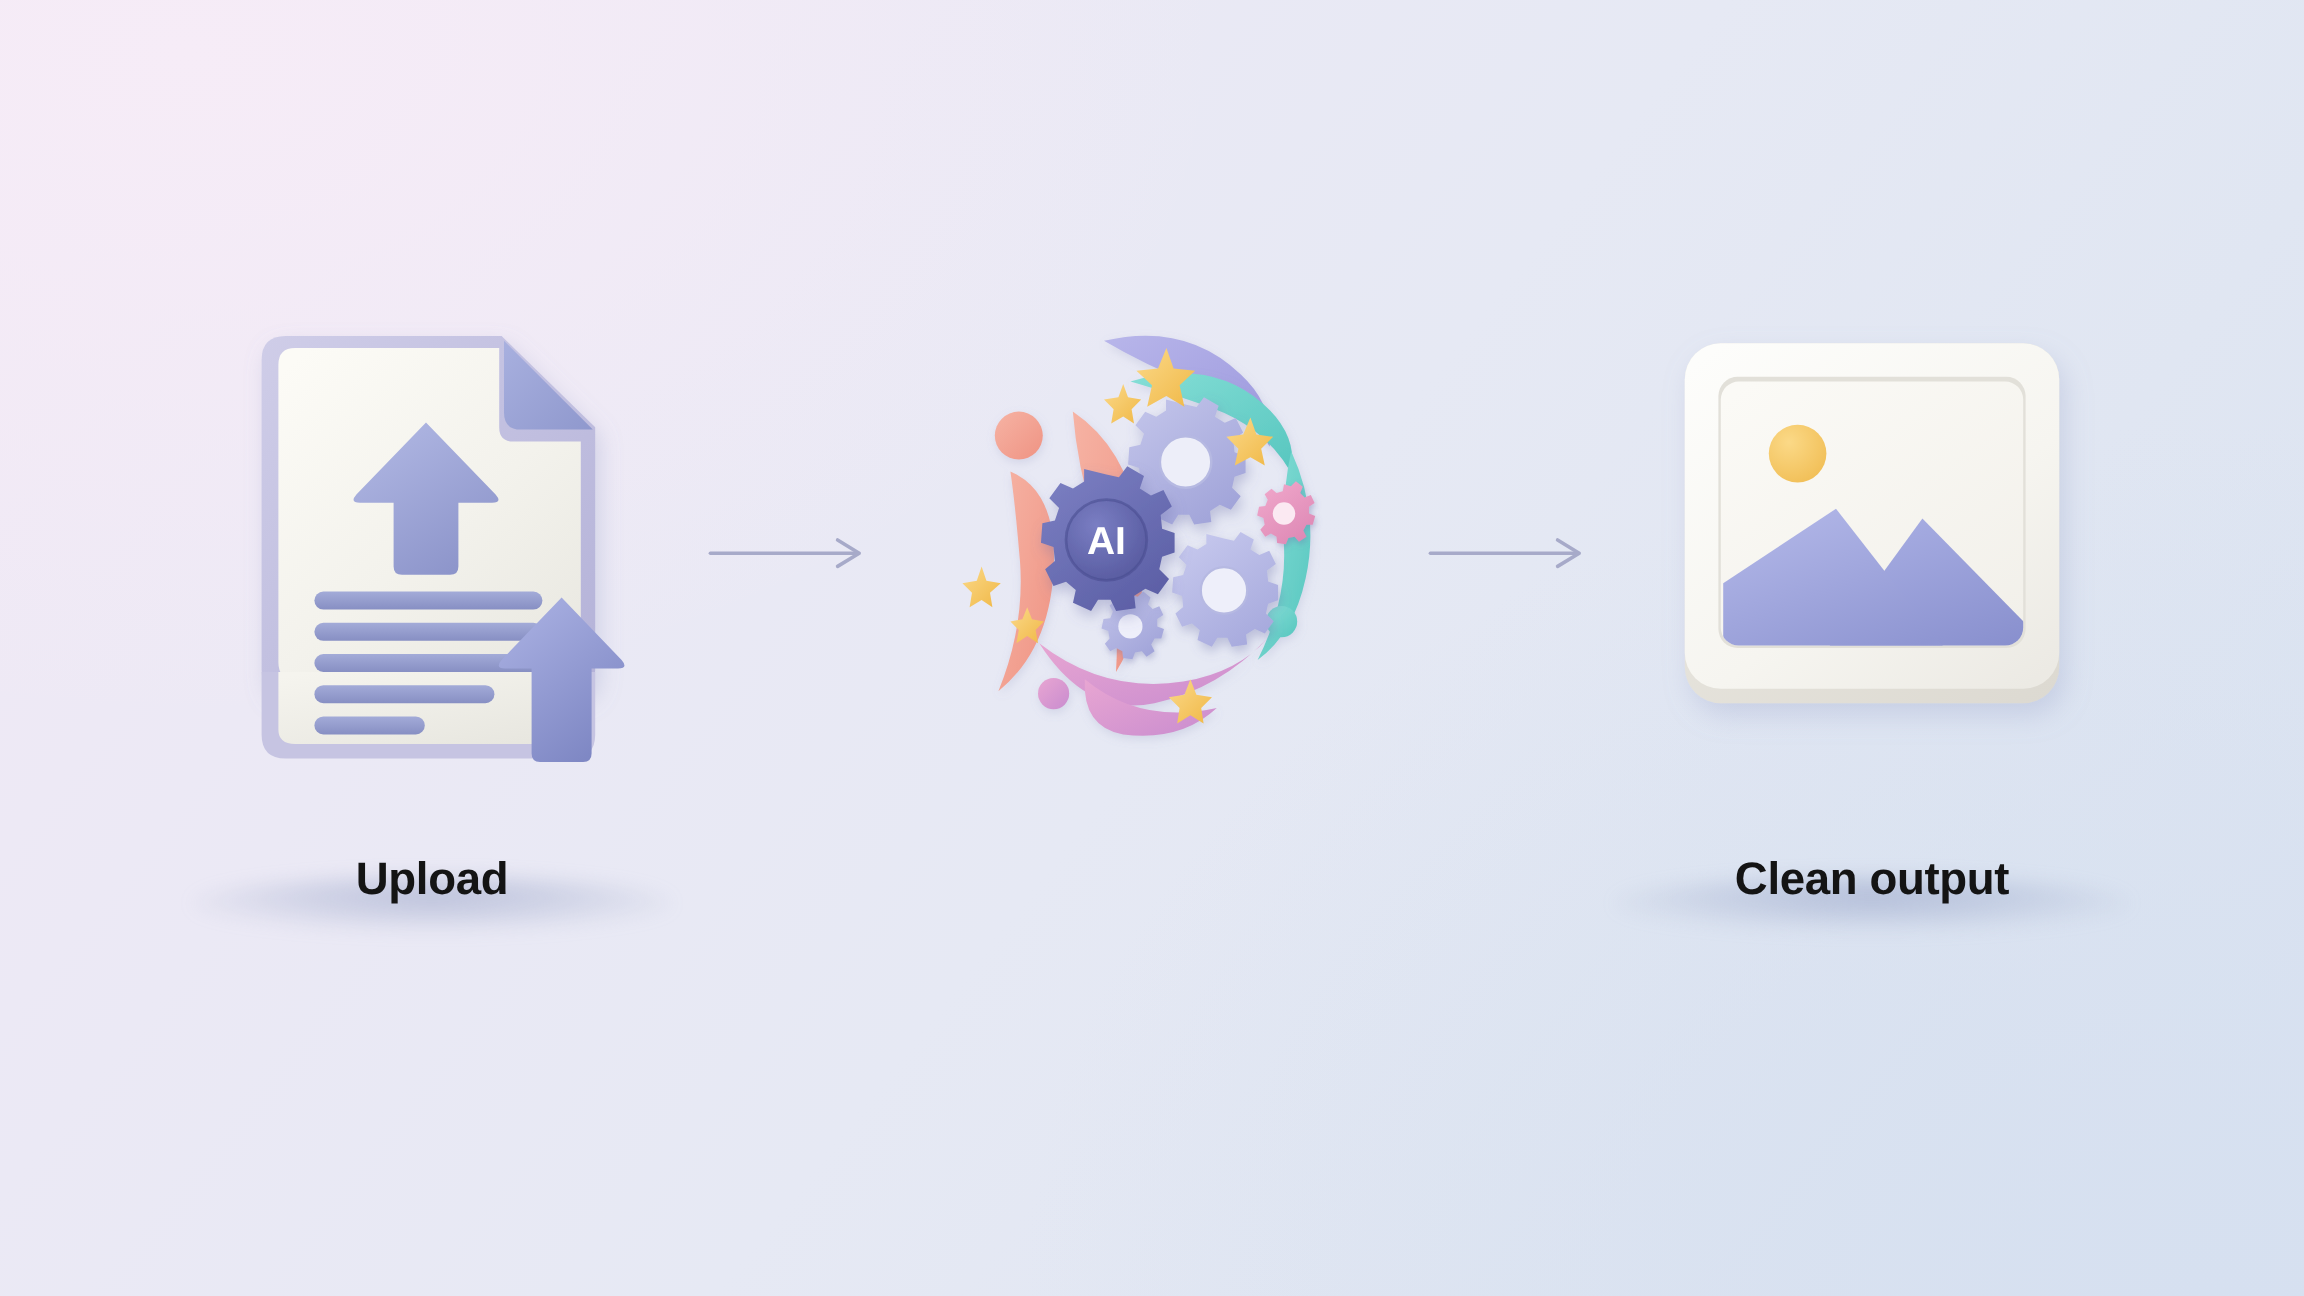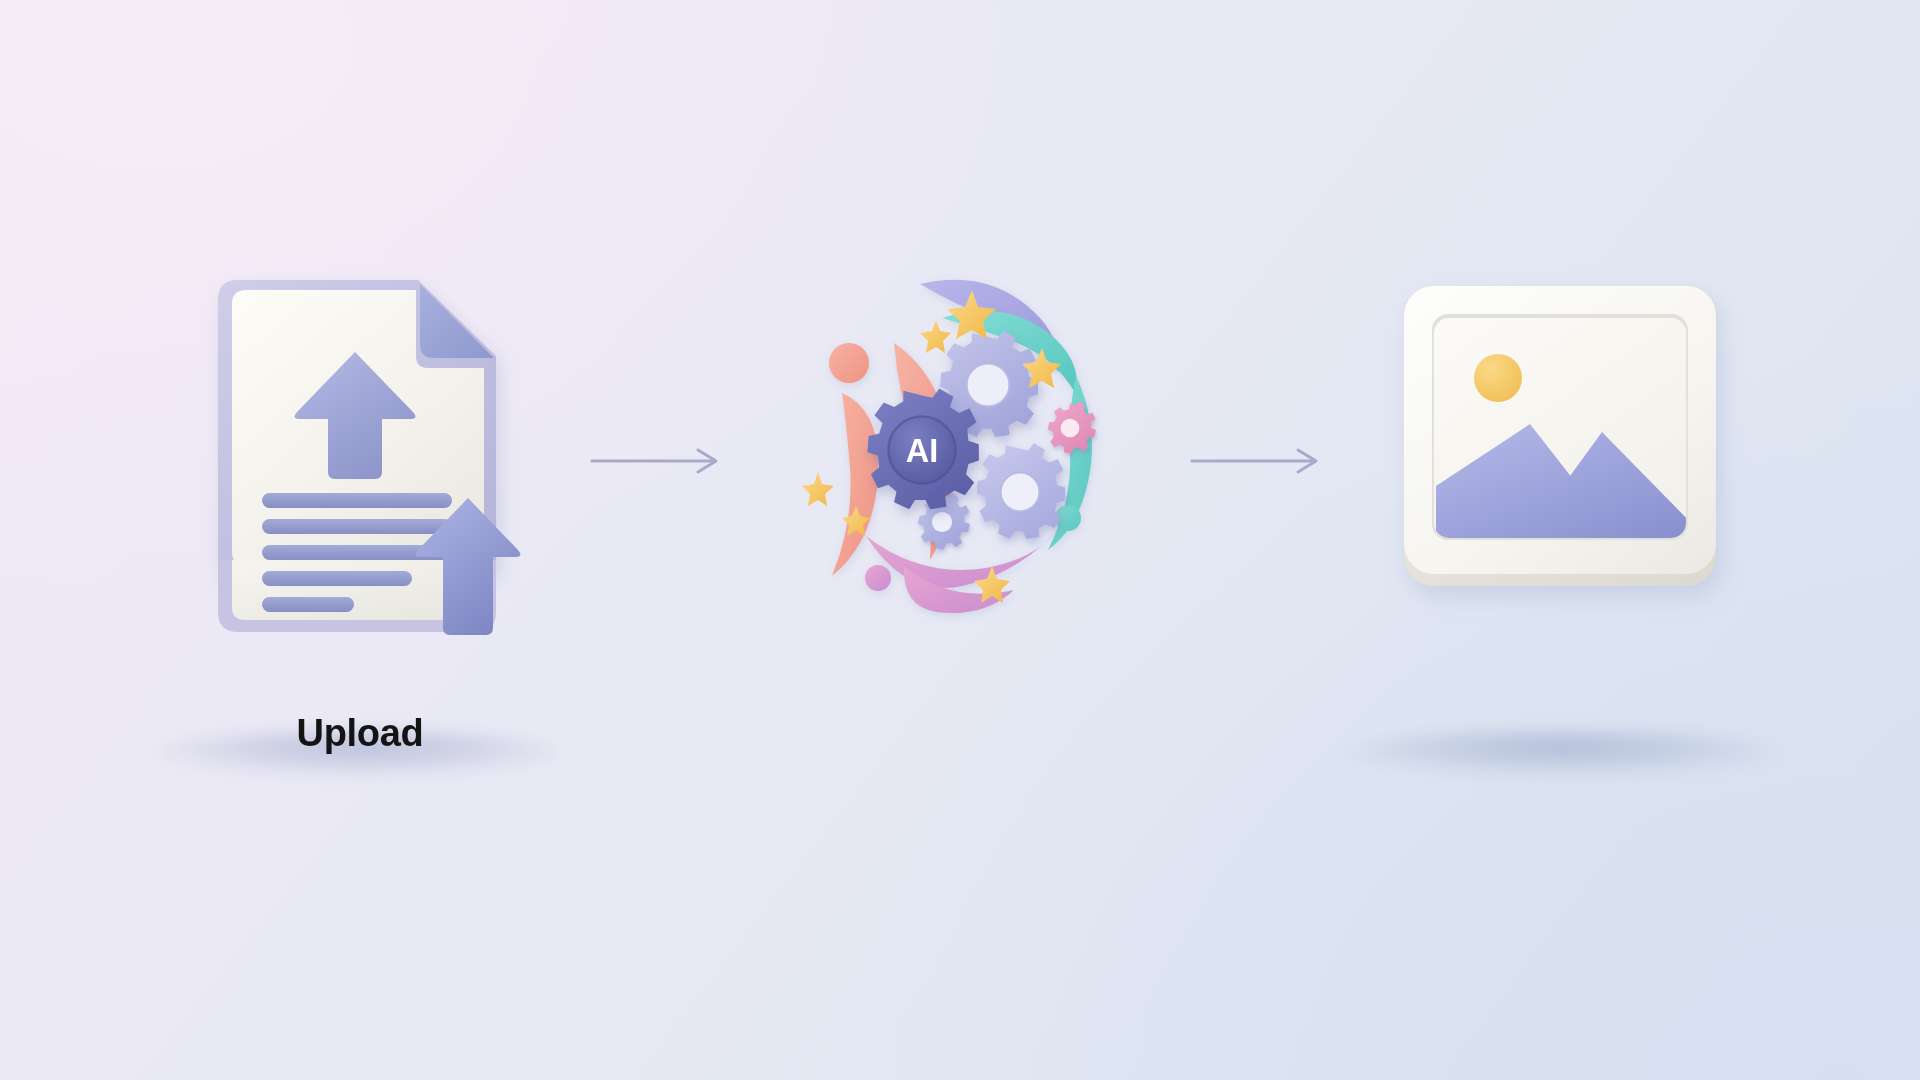--- a/index.html
+++ b/index.html
@@ -328,15 +328,16 @@
         <g clip-path="url(#panelClip)">
 
           <circle cx="128" cy="118" r="24" fill="url(#frSun)"></circle>
 
           <path d="M232 172 L330 272 L330 282 L152 282 Z" fill="url(#frMtn2)"></path>
 
           <path d="M160 164 L252 282 L66 282 L66 226 Z" fill="url(#frMtn)"></path>
         </g>
       </svg>
     </div>
+    <div class="caption">Clean output</div>
   </div>
 
 </div>
 
 </body></html>

